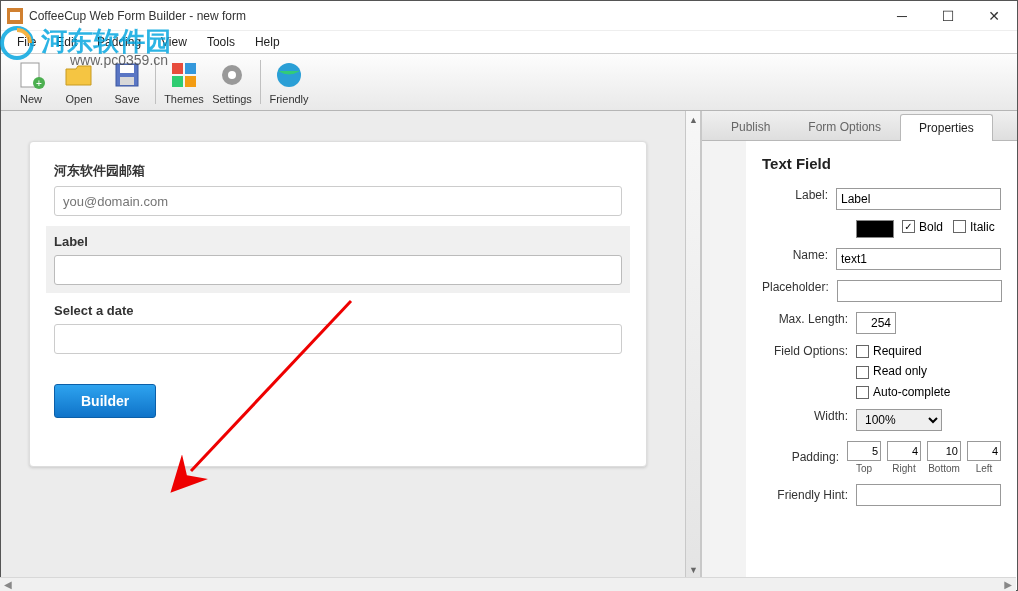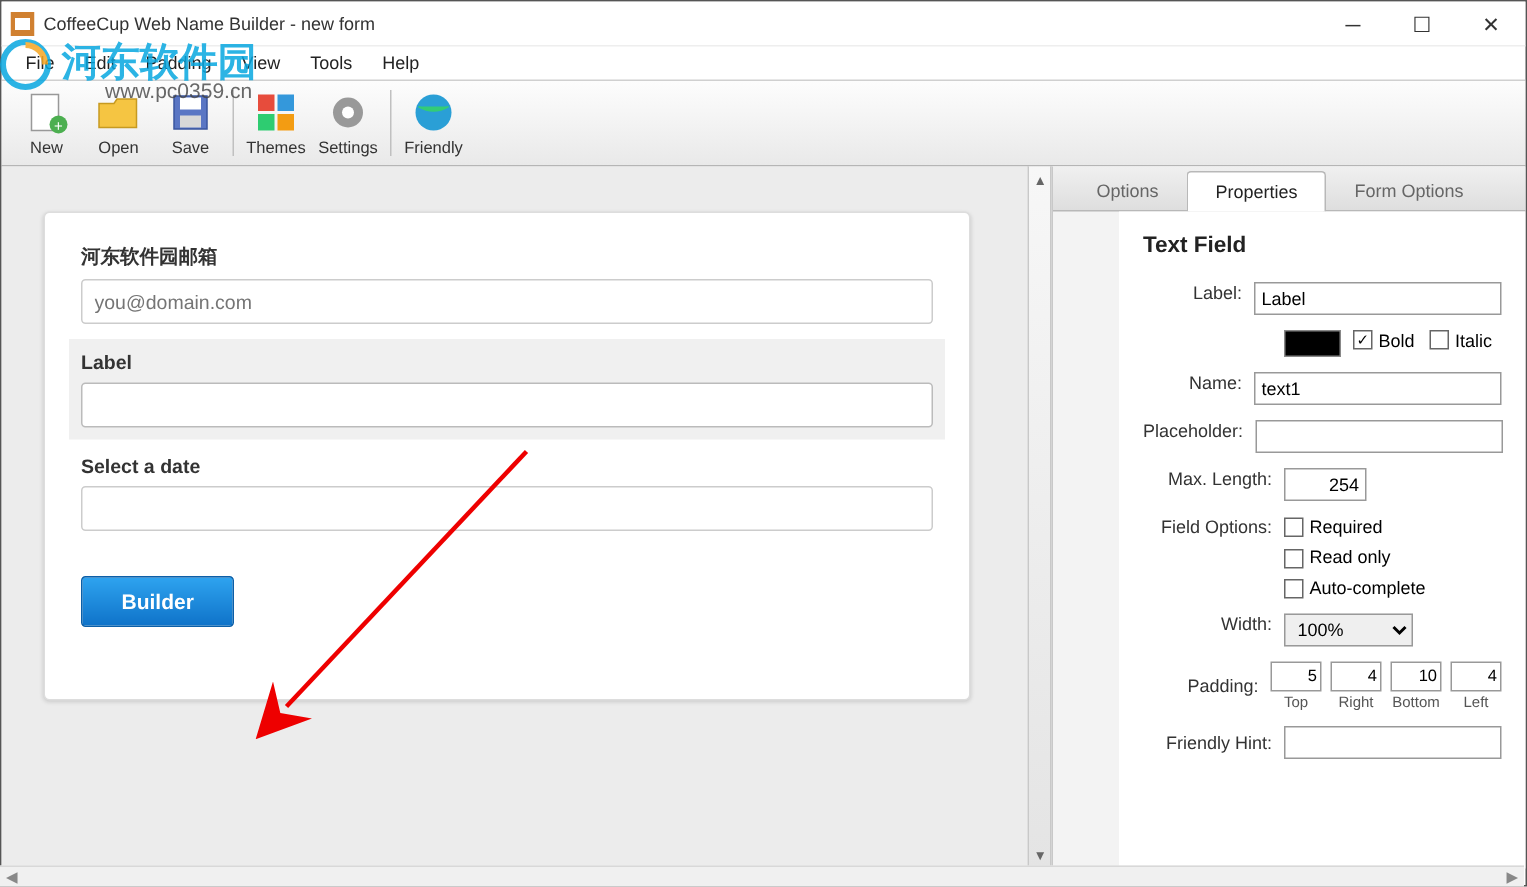--- a/index.html
+++ b/index.html
@@ -47,21 +47,21 @@
   
   .panel { width: 316px; background: #f3f3f3; border-left: 1px solid #c8c8c8; display: flex; flex-direction: column; }
   .tabs { height: 30px; background: linear-gradient(#f0f0f0,#dedede); display: flex; align-items: flex-end; border-bottom: 1px solid #b8b8b8; padding-left: 10px; gap: 0; }
   .tab { padding: 6px 18px 6px 18px; font-size: 12px; color: #666; border: 1px solid transparent; border-bottom: none; }
   .tab.active { background: #fff; color: #222; border-color: #b8b8b8; border-radius: 3px 3px 0 0; position: relative; top: 1px; }
   .panel-body { flex: 1; background: #fff; padding: 14px 16px; overflow: hidden; margin-left: 44px; }
   .section-title { font-size: 15px; font-weight: bold; color: #222; margin-bottom: 16px; }
   .prop-row { display: flex; align-items: flex-start; margin-bottom: 10px; font-size: 12px; }
   .prop-row .plabel { width: 94px; text-align: right; padding-right: 8px; color: #333; }
   .prop-row .pinput { flex: 1; height: 22px; border: 1px solid #999; padding: 0 4px; font-size: 12px; }
-  .prop-row .pinput.short { width: 55px; flex: none; text-align: right; }
+  .prop-row .pinput.short { width: 40px; flex: none; text-align: right; }
   .prop-row .pinput.med { width: 86px; flex: none; }
   .swatch { width: 38px; height: 18px; border: 1px solid #888; background: #000; display: inline-block; vertical-align: middle; }
   .chk { width: 13px; height: 13px; border: 1px solid #666; display: inline-flex; align-items: center; justify-content: center; font-size: 10px; margin-right: 4px; vertical-align: middle; }
   .chk.checked::after { content: "✓"; color: #000; }
   .pad-boxes { display: flex; gap: 6px; }
   .pad-col { display: flex; flex-direction: column; align-items: center; }
   .pad-col input { width: 34px; height: 20px; text-align: right; border: 1px solid #999; font-size: 11px; padding-right: 2px; }
   .pad-col span { font-size: 10px; color: #555; margin-top: 2px; }
   textarea.pinput { height: 48px; resize: none; }
   select.pinput { height: 22px; }
@@ -70,21 +70,21 @@
   .hscroll { position: absolute; left: 0; bottom: 0; width: 1016px; height: 14px; background: #f0f0f0; border-top: 1px solid #d8d8d8; display: flex; justify-content: space-between; align-items: center; font-size: 10px; color: #888; padding: 0 4px; }
 </style>
 </head>
 <body>
 
 <div class="titlebar">
   <svg class="app-icon" viewBox="0 0 16 16">
       <rect width="16" height="16" fill="#d08030"></rect>
       <rect x="3" y="4" width="10" height="8" fill="#fff"></rect>
     </svg>
-  <div class="title">CoffeeCup Web Name Builder - new form</div>
+  <div class="title">CoffeeCup Web Form Builder - new form</div>
   <div class="win-controls">
     <div>─</div>
     <div>☐</div>
     <div>✕</div>
   </div>
 </div>
 
 <div class="watermark">
   <svg width="34" height="34" style="vertical-align:middle" viewBox="0 0 34 34">
       <circle cx="17" cy="17" r="15" fill="none" stroke="#08a7e0" stroke-width="4"></circle>
@@ -180,23 +180,23 @@
     </svg>
   </div>
 
   <div class="vsplit">
     <span class="sarrow" style="top:4px">▲</span>
     <span class="sarrow" style="bottom:4px">▼</span>
   </div>
 
   <div class="panel">
     <div class="tabs">
-      <div class="tab">Options</div>
+      <div class="tab">Publish</div>
+      <div class="tab">Form Options</div>
       <div class="tab active">Properties</div>
-      <div class="tab">Form Options</div>
     </div>
     <div class="panel-body">
       <div class="section-title">Text Field</div>
 
       <div class="prop-row">
         <div class="plabel">Label:</div>
         <input class="pinput" value="Label" style="">
       </div>
       <div class="prop-row">
         <div class="plabel"></div>

